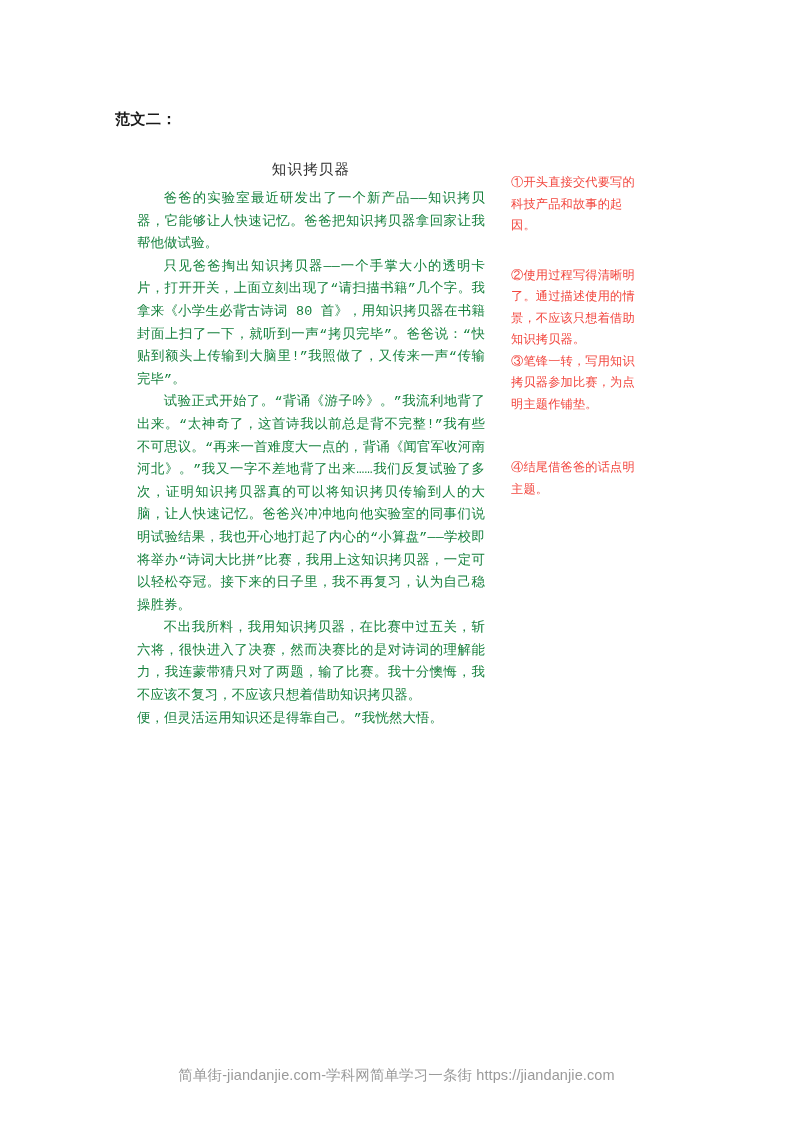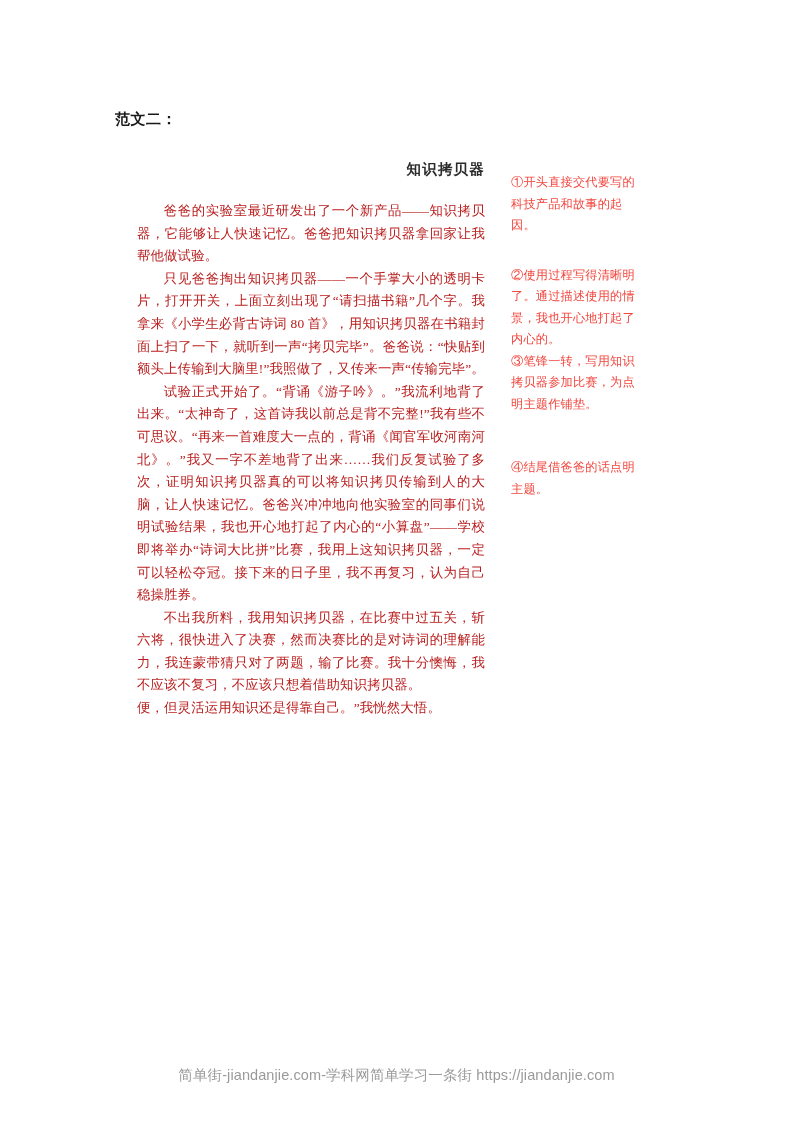--- a/index.html
+++ b/index.html
@@ -37,34 +37,34 @@
   }
 
   
   .essay {
     position: absolute;
     left: 137px;
     top: 160px;
     width: 348px;
   }
   .essay-title {
-    text-align: right;
+    text-align: center;
     font-family: "DejaVu Serif", "Liberation Serif", serif;
     font-size: 14.5px;
-    font-weight: bold;
+    font-weight: normal;
     color: #2b2b2b;
     letter-spacing: 1.2px;
-    margin-bottom: 21px;
+    margin-bottom: 9px;
   }
   .essay p {
     margin: 0;
-    font-family: Liberation Serif, serif;
+    font-family: Liberation Mono, monospace;
     font-size: 13.4px;
     line-height: 22.6px;
-    color: #b91c1c;
+    color: #15803d;
     text-align: justify;
     text-justify: inter-character;
     letter-spacing: 0.15px;
     text-indent: 2em;
   }
   .essay p.no-indent {
     text-indent: 0;
   }
 
   
@@ -139,21 +139,21 @@
     <div class="essay-title">知识拷贝器</div>
     <p>爸爸的实验室最近研发出了一个新产品——知识拷贝器，它能够让人快速记忆。爸爸把知识拷贝器拿回家让我帮他做试验。</p>
     <p>只见爸爸掏出知识拷贝器——一个手掌大小的透明卡片，打开开关，上面立刻出现了“请扫描书籍”几个字。我拿来《小学生必背古诗词 80 首》，用知识拷贝器在书籍封面上扫了一下，就听到一声“拷贝完毕”。爸爸说：“快贴到额头上传输到大脑里!”我照做了，又传来一声“传输完毕”。</p>
     <p>试验正式开始了。“背诵《游子吟》。”我流利地背了出来。“太神奇了，这首诗我以前总是背不完整!”我有些不可思议。“再来一首难度大一点的，背诵《闻官军收河南河北》。”我又一字不差地背了出来……我们反复试验了多次，证明知识拷贝器真的可以将知识拷贝传输到人的大脑，让人快速记忆。爸爸兴冲冲地向他实验室的同事们说明试验结果，我也开心地打起了内心的“小算盘”——学校即将举办“诗词大比拼”比赛，我用上这知识拷贝器，一定可以轻松夺冠。接下来的日子里，我不再复习，认为自己稳操胜券。</p>
     <p>不出我所料，我用知识拷贝器，在比赛中过五关，斩六将，很快进入了决赛，然而决赛比的是对诗词的理解能力，我连蒙带猜只对了两题，输了比赛。我十分懊悔，我不应该不复习，不应该只想着借助知识拷贝器。</p>
     <p class="no-indent">便，但灵活运用知识还是得靠自己。”我恍然大悟。</p>
   </div>
 
   <div class="annotations">
     <div class="annotation">①开头直接交代要写的科技产品和故事的起因。</div>
-    <div class="annotation gap-1">②使用过程写得清晰明了。通过描述使用的情景，我也开心地打起了内心的。</div>
+    <div class="annotation gap-1">②使用过程写得清晰明了。通过描述使用的情景，不应该只想着借助知识拷贝器。</div>
     <div class="annotation gap-2">③笔锋一转，写用知识拷贝器参加比赛，为点明主题作铺垫。</div>
     <div class="annotation gap-3">④结尾借爸爸的话点明主题。</div>
   </div>
 
 
   <div class="footer">简单街-jiandanjie.com-学科网简单学习一条街 https://jiandanjie.com</div>
 
 </div>
 
 </body></html>

